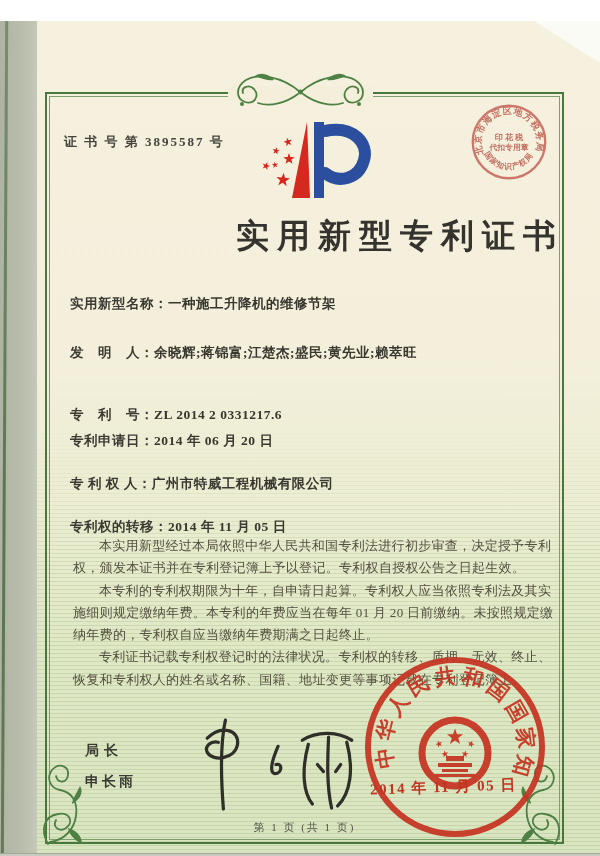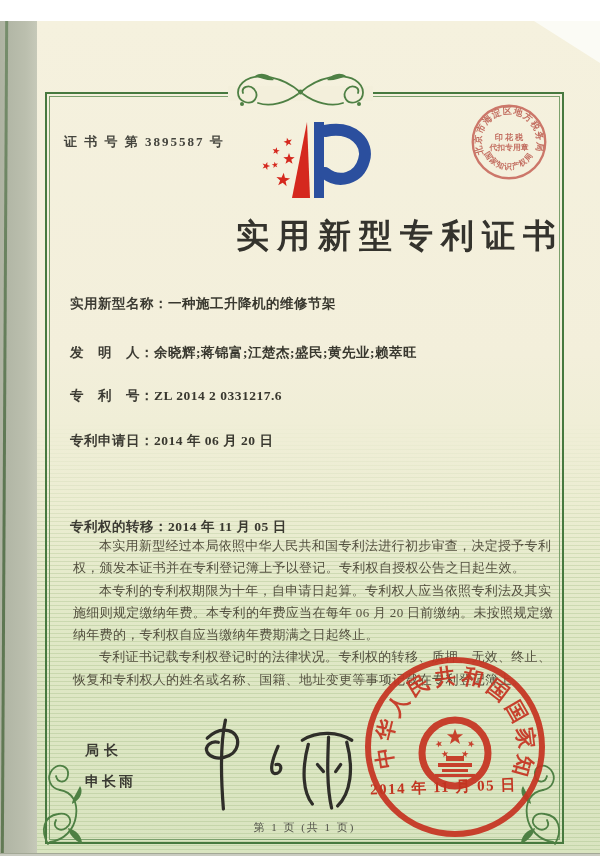--- a/index.html
+++ b/index.html
@@ -100,27 +100,28 @@
       <use href="#lstar" transform="translate(50 70) scale(0.72) rotate(6)"></use>
       <polygon points="74,12 77,88 59,88" fill="#d5281e"></polygon>
       <rect x="81" y="12" width="10" height="76" fill="#2b4f9e"></rect>
       <path d="M 92 21 C 121 15 136 34 131 50 C 126 69 106 74 92 63" fill="none" stroke="#2b4f9e" stroke-width="12" stroke-linecap="round"></path>
     </svg>
 
     <div class="title">实用新型专利证书</div>
 
     <div class="field" style="top:274px"><span>实用新型名称：</span><span class="val">一种施工升降机的维修节架</span></div>
     <div class="field" style="top:323px"><span>发　明　人：</span><span class="val">余晓辉;蒋锦富;江楚杰;盛民;黄先业;赖萃旺</span></div>
-    <div class="field" style="top:366px"><span>专　利　号：</span><span class="val">ZL 2014 2 0331217.6</span></div>
+    <div class="field" style="top:385px"><span>专　利　号：</span><span class="val">ZL 2014 2 0331217.6</span></div>
     <div class="field" style="top:411px"><span>专利申请日：</span><span class="val">2014 年 06 月 20 日</span></div>
+    <div class="field" style="top:454px"><span>专 利 权 人：</span><span class="val">广州市特威工程机械有限公司</span></div>
     <div class="field" style="top:497px"><span>专利权的转移：</span><span class="val">2014 年 11 月 05 日</span></div>
 
     <div class="bodytext">
       <p>本实用新型经过本局依照中华人民共和国专利法进行初步审查，决定授予专利权，颁发本证书并在专利登记簿上予以登记。专利权自授权公告之日起生效。</p>
-      <p>本专利的专利权期限为十年，自申请日起算。专利权人应当依照专利法及其实施细则规定缴纳年费。本专利的年费应当在每年 06 月 20 日前缴纳。未按照规定缴纳年费的，专利权自应当缴纳年费期满之日起终止。</p>
+      <p>本专利的专利权期限为十年，自申请日起算。专利权人应当依照专利法及其实施细则规定缴纳年费。本专利的年费应当在每年 01 月 20 日前缴纳。未按照规定缴纳年费的，专利权自应当缴纳年费期满之日起终止。</p>
       <p>专利证书记载专利权登记时的法律状况。专利权的转移、质押、无效、终止、恢复和专利权人的姓名或名称、国籍、地址变更等事项记载在专利登记簿上。</p>
     </div>
 
     <div class="signer-title">局长</div>
     <div class="signer-name">申长雨</div>
 
     <svg class="signature" viewBox="0 0 180 105">
       <path d="M 38 10 C 34 28 33 60 36 98"></path>
       <path d="M 20 28 C 34 14 52 20 50 34 C 48 48 26 52 20 42 C 17 36 24 30 31 32"></path>
       <path d="M 90 36 C 84 50 81 62 87 63 C 94 63 95 52 88 54"></path>

